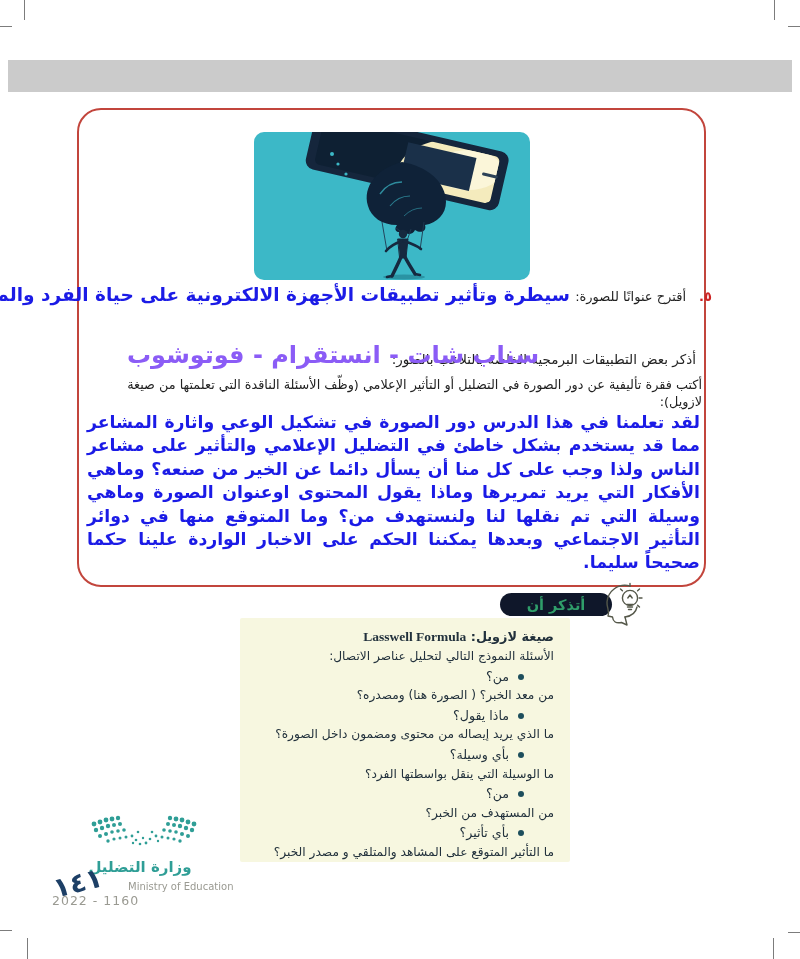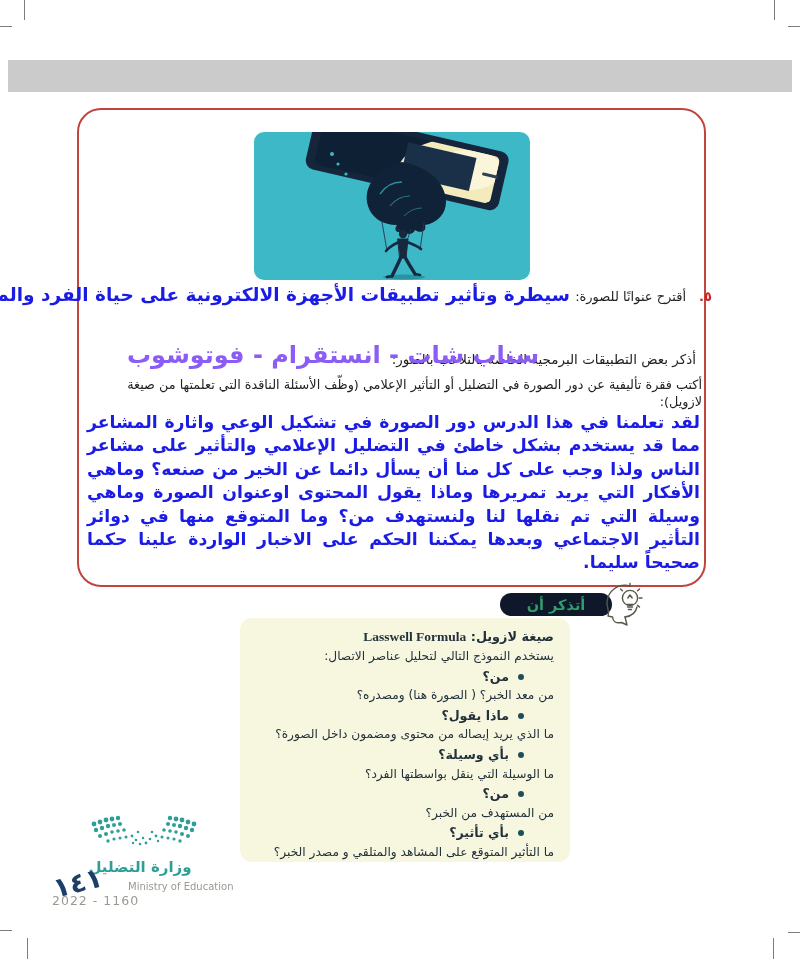--- a/index.html
+++ b/index.html
@@ -49,27 +49,27 @@
   
   .rem-pill{
     left:500px;top:593px;width:112px;height:23px;background:#0f172a;
     border-radius:12px;display:flex;align-items:center;justify-content:center;
   }
   .rem-pill span{color:#2f9e6a;font-weight:bold;font-size:14.5px;direction:rtl;}
   .rem-icon{left:602px;top:581px;width:50px;height:48px;}
   
   .rem-box{
     left:240px;top:618px;width:330px;height:244px;background:#f7f7e0;
-    border-radius:12px;direction:rtl;box-sizing:border-box;
+    border-radius:2px;direction:rtl;box-sizing:border-box;
     padding:9px 16px 6px 10px;color:#22313c;text-align:right;
   }
   .r-line{font-size:12.2px;line-height:19.6px;}
   .r-title{font-weight:bold;font-size:12.8px;line-height:20px;}
   .r-title .en{font-family:"Liberation Serif","DejaVu Serif",serif;font-weight:bold;font-size:13.5px;}
-  .r-bullet{font-weight:bold;font-size:12.6px;line-height:19.6px;padding-right:30px;}
+  .r-bullet{font-weight:normal;font-size:12.6px;line-height:19.6px;padding-right:30px;}
   .dot{
     display:inline-block;width:6px;height:6px;border-radius:50%;
     background:#1d4e5c;margin-left:9px;vertical-align:1px;
   }
   
   .moe-dots{left:88px;top:810px;width:112px;height:50px;}
   .moe-ar{
     left:86px;top:858px;width:108px;text-align:center;color:#2f9e96;
     font-weight:bold;font-size:15px;direction:rtl;
   }
@@ -176,21 +176,21 @@
       <path d="M28,2.5 L28,5.2 M37.5,8 L35.6,9.8 M40,17 L37.2,17 M37.5,26 L35.6,24.2 M18.5,8 L20.4,9.8"></path>
     </g>
   </svg>
 </div>
 
 <div class="abs rem-box">
   <div class="r-title">
     <b>صيغة لازويل:</b>
     <span class="en">Lasswell Formula</span>
   </div>
-  <div class="r-line">يستخدم النموذج التالي لتحليل عناصر الاتصال:</div>
+  <div class="r-line">الأسئلة النموذج التالي لتحليل عناصر الاتصال:</div>
 
   <div class="r-bullet"><span class="dot"></span><span>من؟</span></div>
   <div class="r-line">من معد الخبر؟ ( الصورة هنا) ومصدره؟</div>
 
   <div class="r-bullet"><span class="dot"></span><span>ماذا يقول؟</span></div>
   <div class="r-line">ما الذي يريد إيصاله من محتوى ومضمون داخل الصورة؟</div>
 
   <div class="r-bullet"><span class="dot"></span><span>بأي وسيلة؟</span></div>
   <div class="r-line">ما الوسيلة التي ينقل بواسطتها الفرد؟</div>
 

